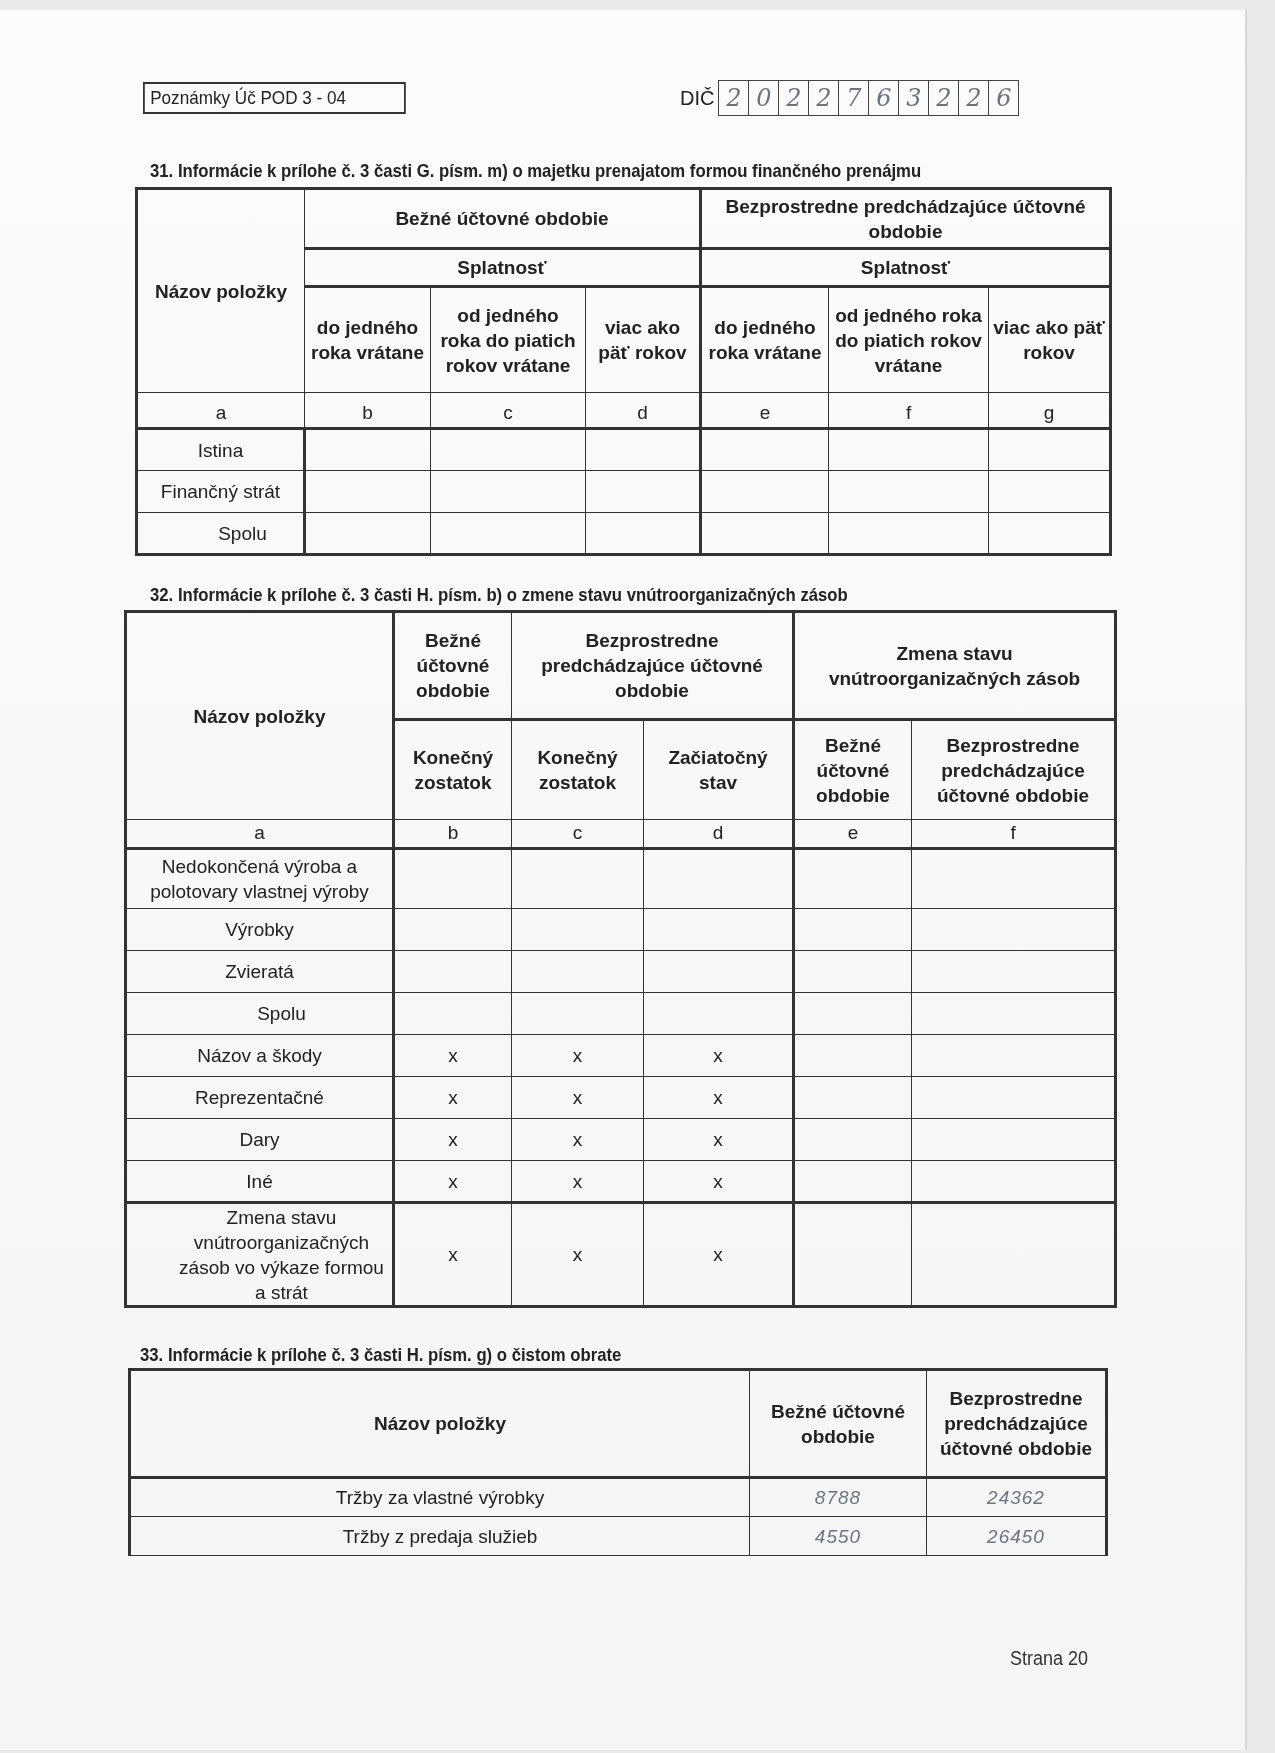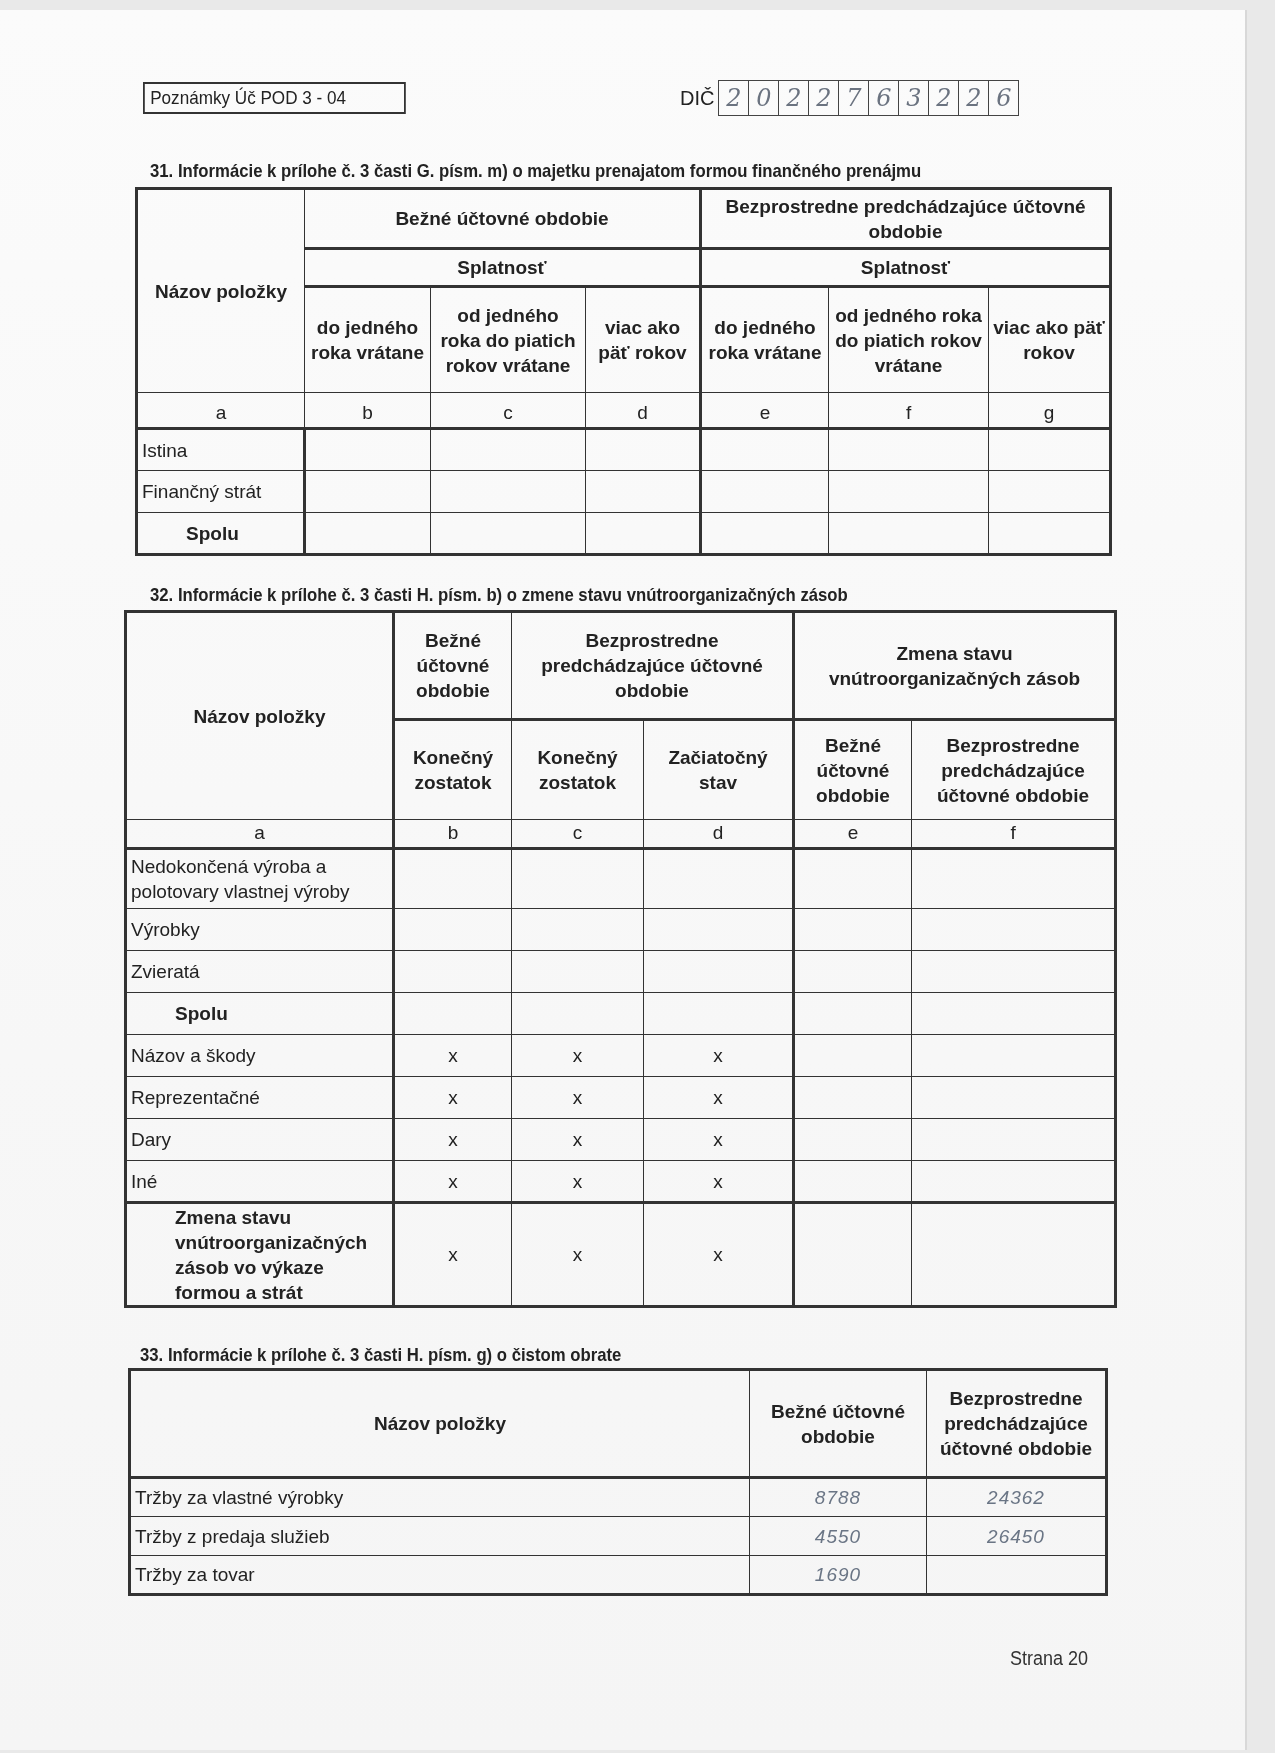--- a/index.html
+++ b/index.html
@@ -47,22 +47,22 @@
       table-layout: fixed;
     }
     table.form td {
       border: 1.5px solid #333;
       padding: 0 4px;
       font-size: 19px; line-height: 25px;
       text-align: center; vertical-align: middle;
       box-sizing: border-box;
     }
     table.form td.hd { font-weight: bold; }
-    table.form td.lbl { text-align: left; }
-    table.form td.bold { font-weight: bold; padding-left: 48px; }
+    table.form td.lbl { text-align: center; }
+    table.form td.bold { font-weight: normal; padding-left: 48px; }
     table.form td.letter { vertical-align: bottom; font-size: 19px; padding-bottom: 2px; }
     .thick-b { border-bottom: 3px solid #333 !important; }
     .thick-t { border-top: 3px solid #333 !important; }
     .thick-l { border-left: 3px solid #333 !important; }
     .thick-r { border-right: 3px solid #333 !important; }
     .hand {
       font-family: Liberation Sans, sans-serif; font-style: italic;
       color: #6a7585; font-size: 26px; letter-spacing: 1px;
     }
     .footer {
@@ -288,22 +288,17 @@
     <tr style="height:39px">
       <td class="lbl thick-l">Tržby za vlastné výrobky</td>
       <td class="hand">8788</td>
       <td class="hand thick-r">24362</td>
     </tr>
     <tr style="height:39px">
       <td class="lbl thick-l">Tržby z predaja služieb</td>
       <td class="hand">4550</td>
       <td class="hand thick-r">26450</td>
     </tr>
-    <tr style="height:39px">
-      <td class="lbl thick-l thick-b">Tržby za tovar</td>
-      <td class="hand thick-b">1690</td>
-      <td class="hand thick-r thick-b"></td>
-    </tr>
   </tbody>
     </table>
 
   <div class="footer">Strana 20</div>
 </div>
 
 </body></html>

